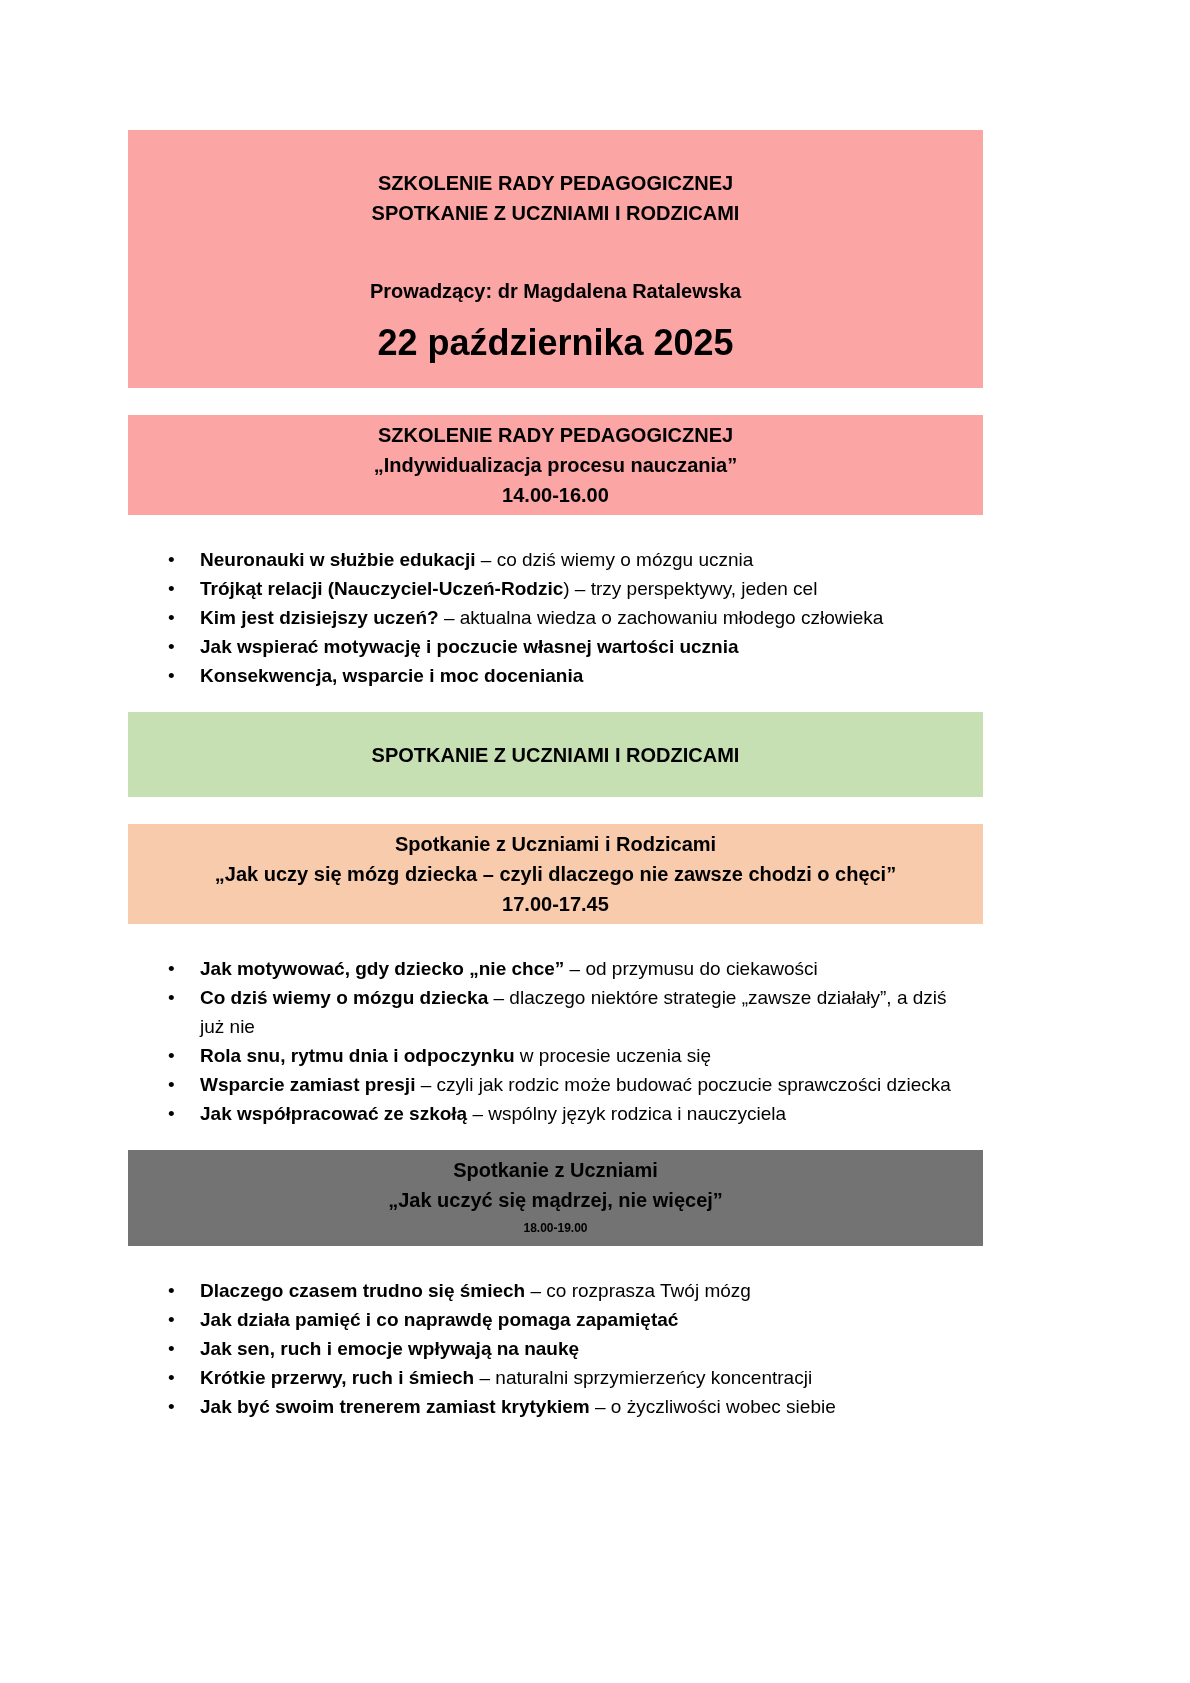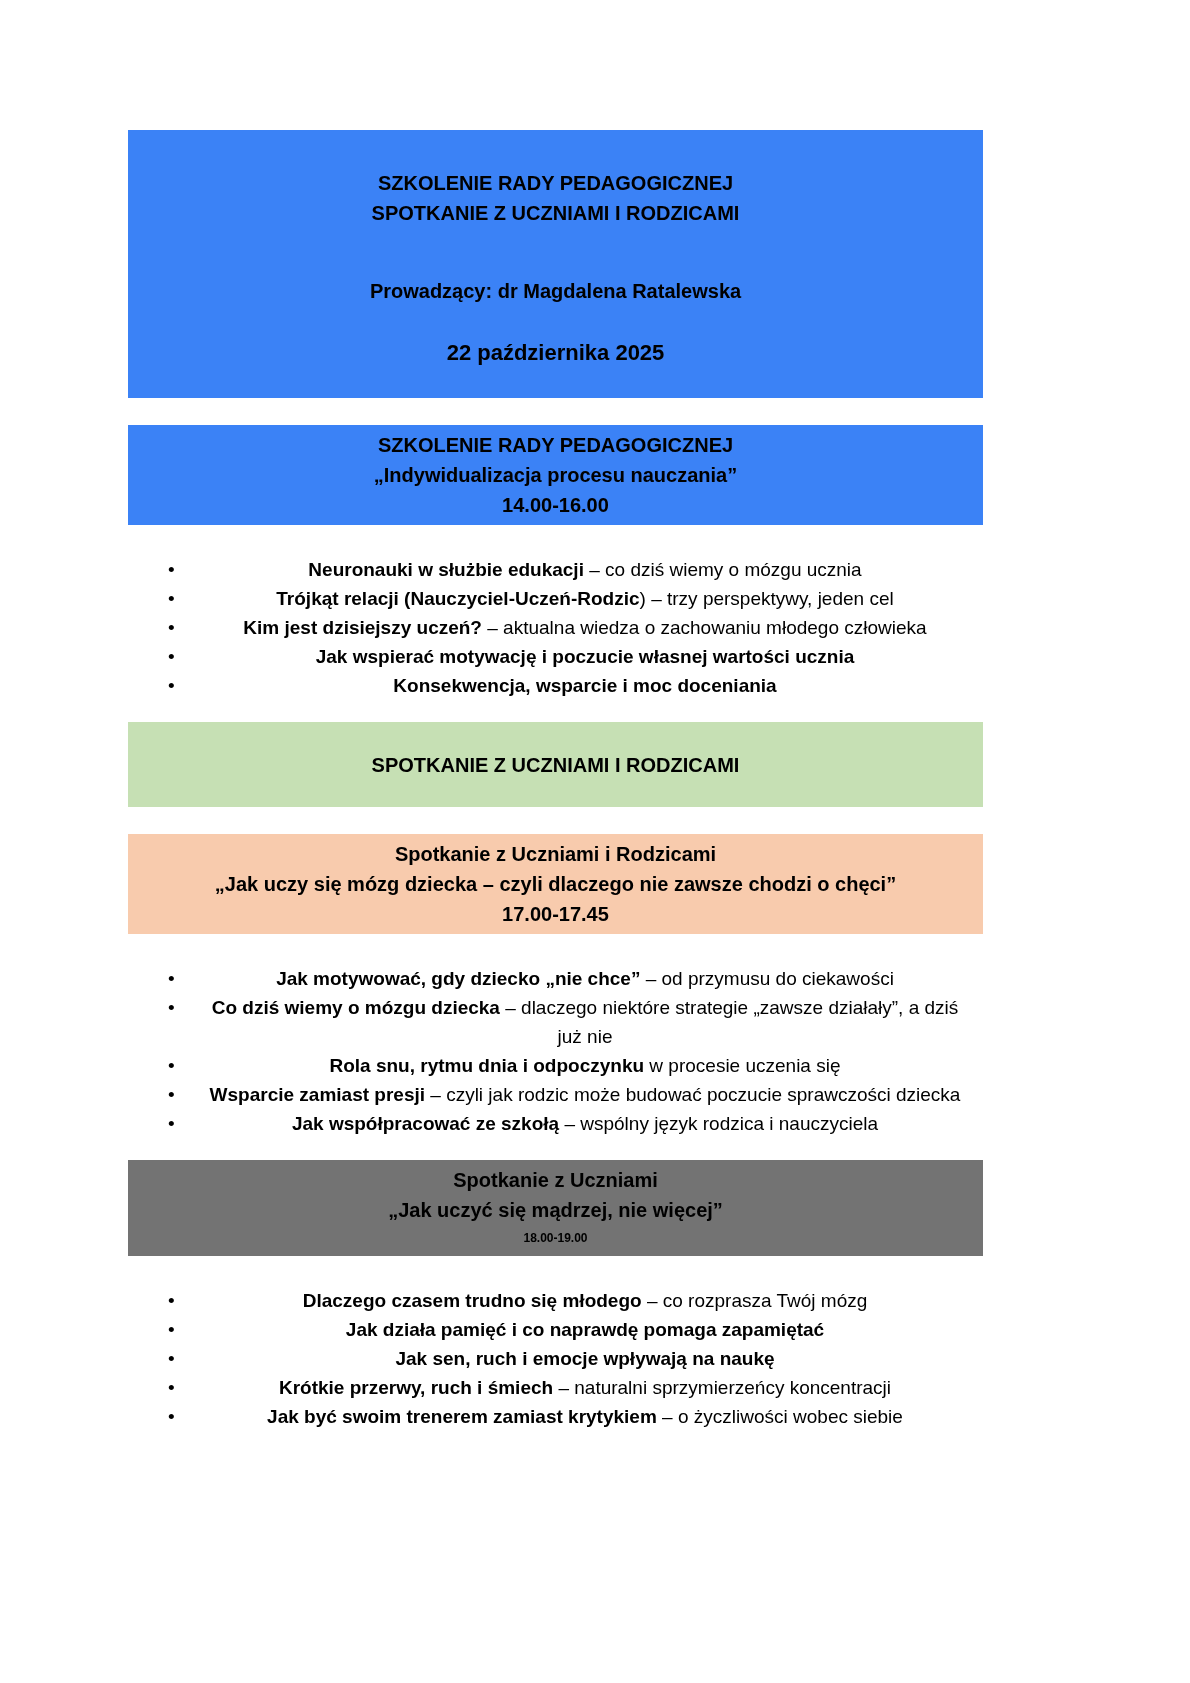--- a/index.html
+++ b/index.html
@@ -10,44 +10,44 @@
     width: 1190px;
     height: 1683px;
     margin: 0 auto;
     background: #ffffff;
     padding: 130px 207px 0 128px;
     overflow: hidden;
   }
 
   
   .block { width: 100%; text-align: center; }
-  .bg-blue   { background: #3b82f6; }
+  .bg-blue   { background: #fca5a5; }
   .bg-green  { background: #C6E0B4; }
   .bg-orange { background: #F8CBAD; }
   .bg-yellow { background: #737373; }
 
   .line { font-size: 20px; line-height: 30px; font-weight: bold; }
 
   
   .title-block { padding: 38px 20px 24px 20px; }
   .title-block .presenter { margin-top: 48px; }
-  .title-block .date { margin-top: 26px; font-size: 22px; line-height: 42px; font-weight: bold; }
+  .title-block .date { margin-top: 16px; font-size: 36px; line-height: 42px; font-weight: bold; }
 
   
   .session-block { padding: 5px 10px; }
   .session-block.mt { margin-top: 27px; }
 
   
   .divider-block { height: 85px; display: flex; align-items: center; justify-content: center; }
 
   
   .time-small { font-size: 12px; line-height: 26px; }
 
   
-  .list { list-style: none; margin: 30px 13px 22px 0; text-align: center; }
+  .list { list-style: none; margin: 30px 13px 22px 0; }
   .item { position: relative; padding-left: 72px; font-size: 19px; line-height: 29px; }
   .bullet { position: absolute; left: 40px; top: 0; }
   .bullet::before { content: "\2022"; font-size: 19px; }
   .b { font-weight: bold; }
   .r { font-weight: normal; }
 </style>
 </head>
 <body>
 
 <div class="page">
@@ -112,21 +112,21 @@
   </ul>
 
   <section class="block bg-yellow session-block">
     <p class="line">Spotkanie z Uczniami</p>
     <p class="line">„Jak uczyć się mądrzej, nie więcej”</p>
     <p class="line time-small">18.00-19.00</p>
   </section>
 
   <ul class="list">
     <li class="item">
-      <span class="bullet"></span><span class="b">Dlaczego czasem trudno się młodego</span><span class="r"> – co rozprasza Twój mózg</span>
+      <span class="bullet"></span><span class="b">Dlaczego czasem trudno się śmiech</span><span class="r"> – co rozprasza Twój mózg</span>
     </li>
     <li class="item">
       <span class="bullet"></span><span class="b">Jak działa pamięć i co naprawdę pomaga zapamiętać</span><span class="r"></span>
     </li>
     <li class="item">
       <span class="bullet"></span><span class="b">Jak sen, ruch i emocje wpływają na naukę</span><span class="r"></span>
     </li>
     <li class="item">
       <span class="bullet"></span><span class="b">Krótkie przerwy, ruch i śmiech</span><span class="r"> – naturalni sprzymierzeńcy koncentracji</span>
     </li>

